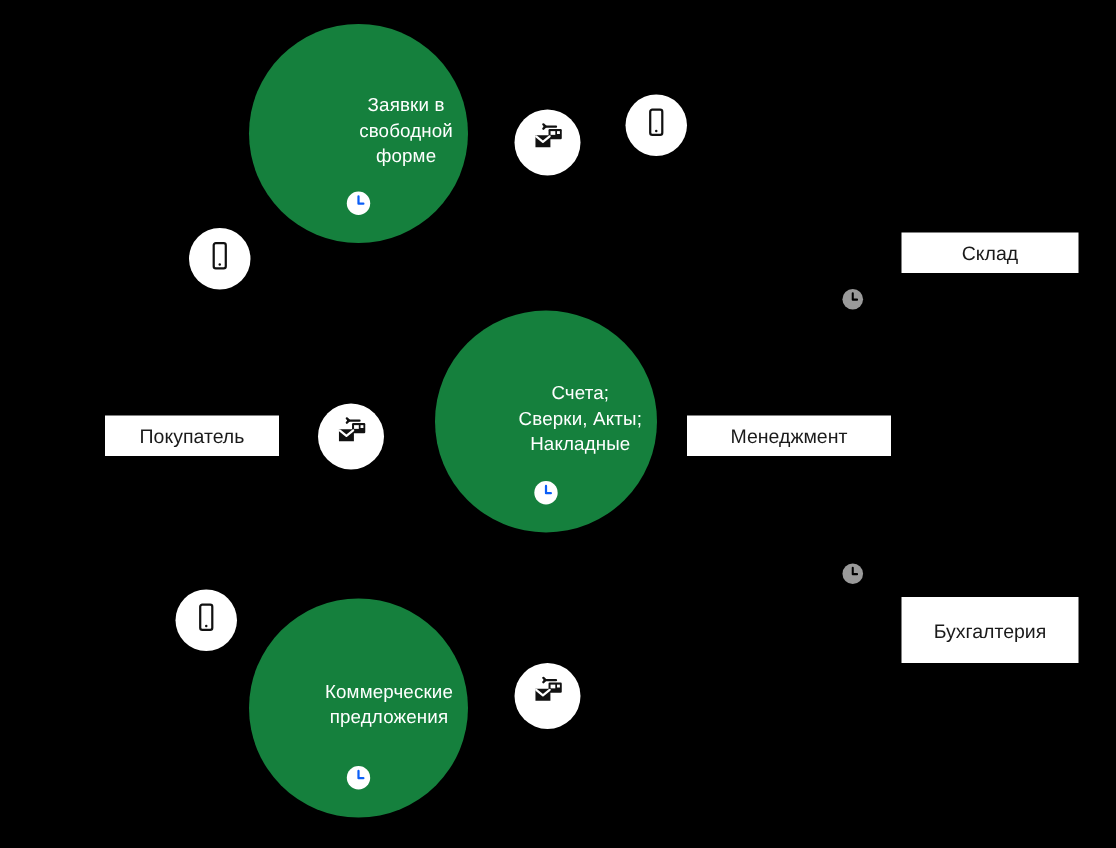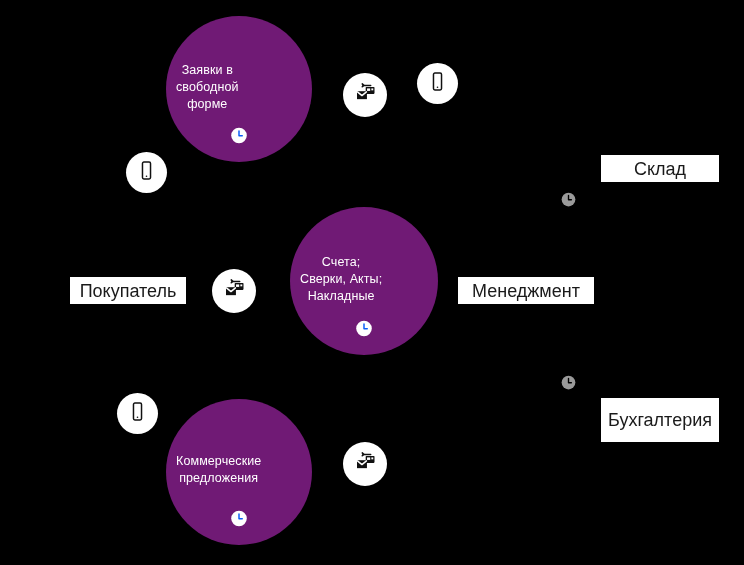--- a/index.html
+++ b/index.html
@@ -13,24 +13,24 @@
     height: 565px;
     background: #000000;
     overflow: hidden;
     font-family: "Liberation Sans", "DejaVu Sans", sans-serif;
   }
 
   
   .node-circle {
     position: absolute;
     border-radius: 50%;
-    background: #701a75;
+    background: #15803d;
     display: flex;
     flex-direction: column;
-    align-items: flex-start;
+    align-items: flex-end;
     justify-content: center;
     box-sizing: border-box;
   }
   .node-label {
     color: #ffffff;
     font-size: 12.5px;
     line-height: 17px;
     text-align: center;
     letter-spacing: 0.1px;
     white-space: pre-line;
@@ -62,21 +62,21 @@
     position: absolute;
     width: 15px;
     height: 15px;
   }
 
   
   .entity-label {
     position: absolute;
     background: #ffffff;
     color: #1a1a1a;
-    font-size: 18px;
+    font-size: 13px;
     line-height: 1;
     display: flex;
     align-items: center;
     justify-content: center;
     box-sizing: border-box;
     white-space: nowrap;
   }
 </style>
 </head>
 <body>

